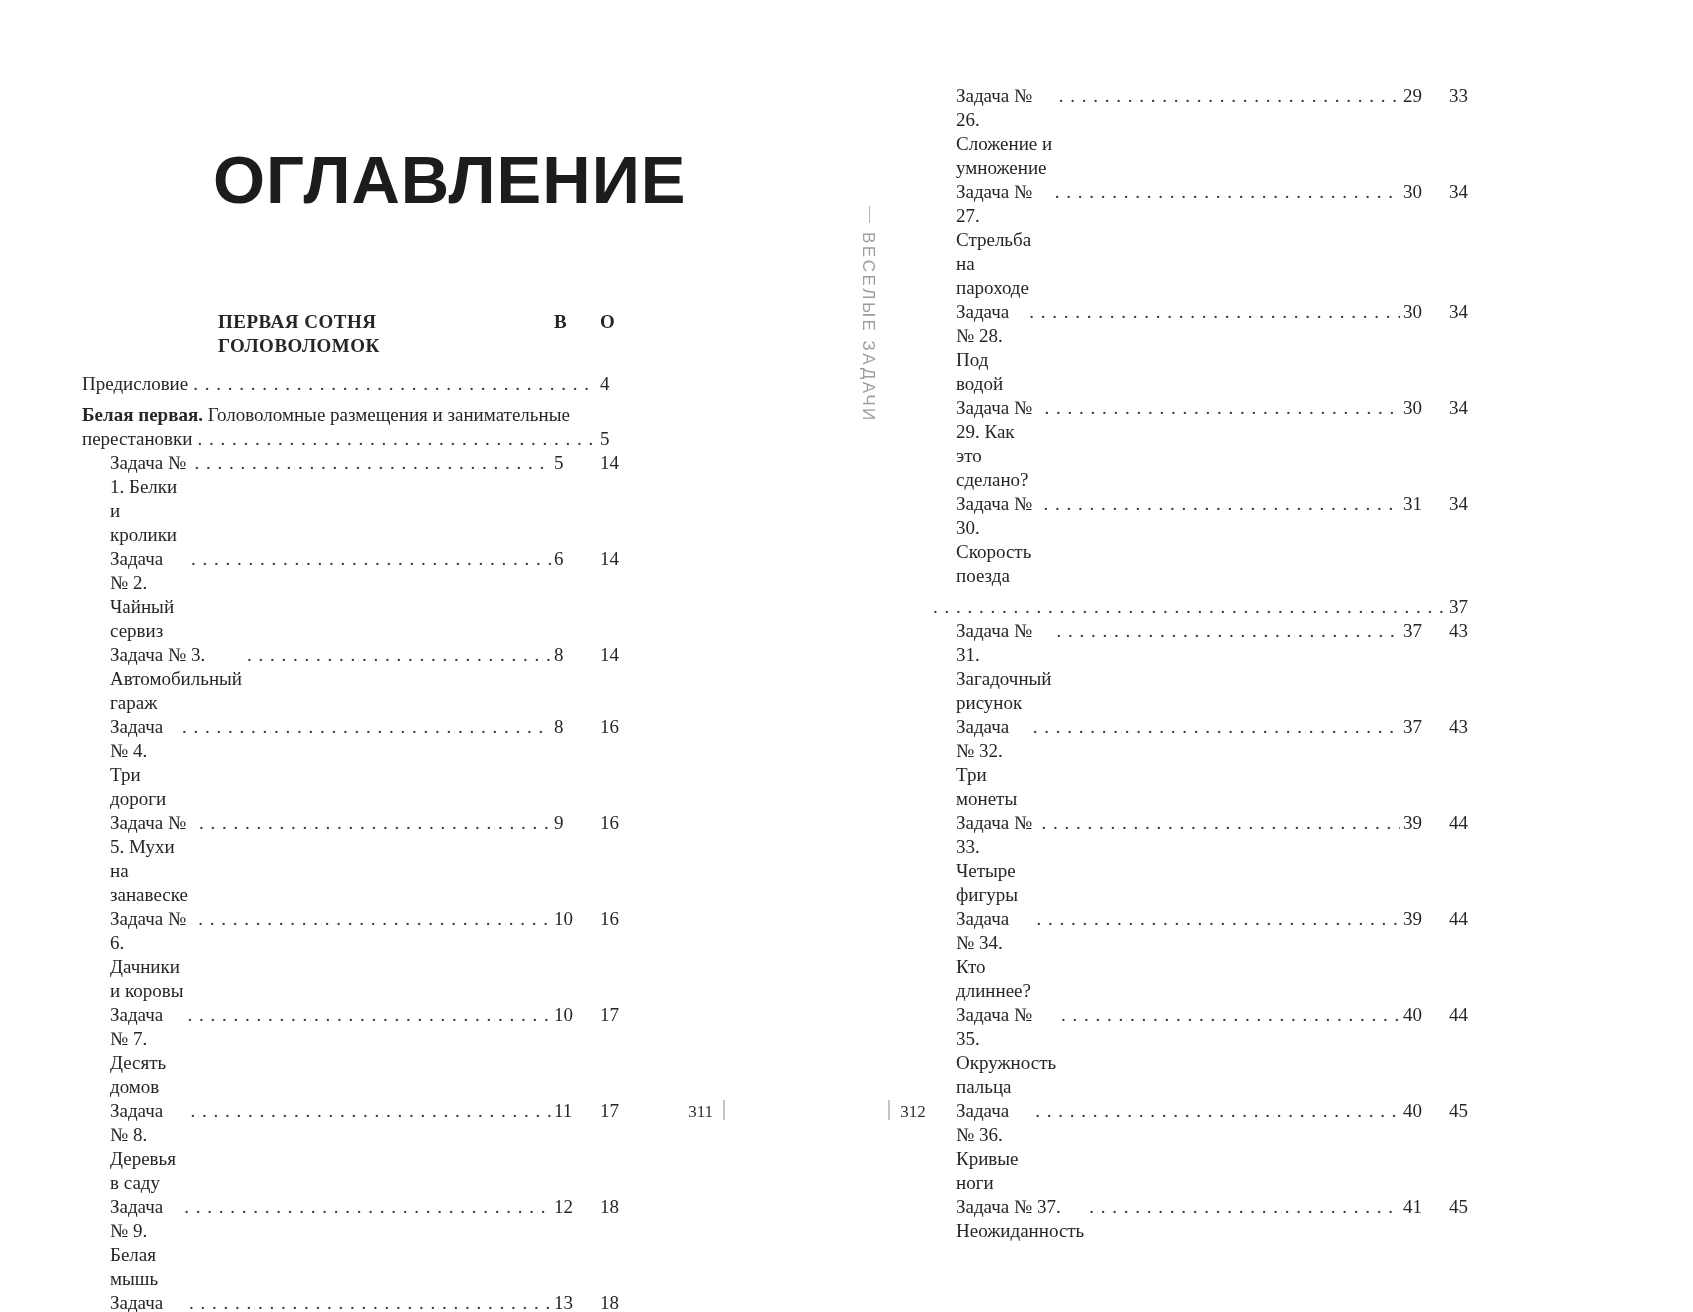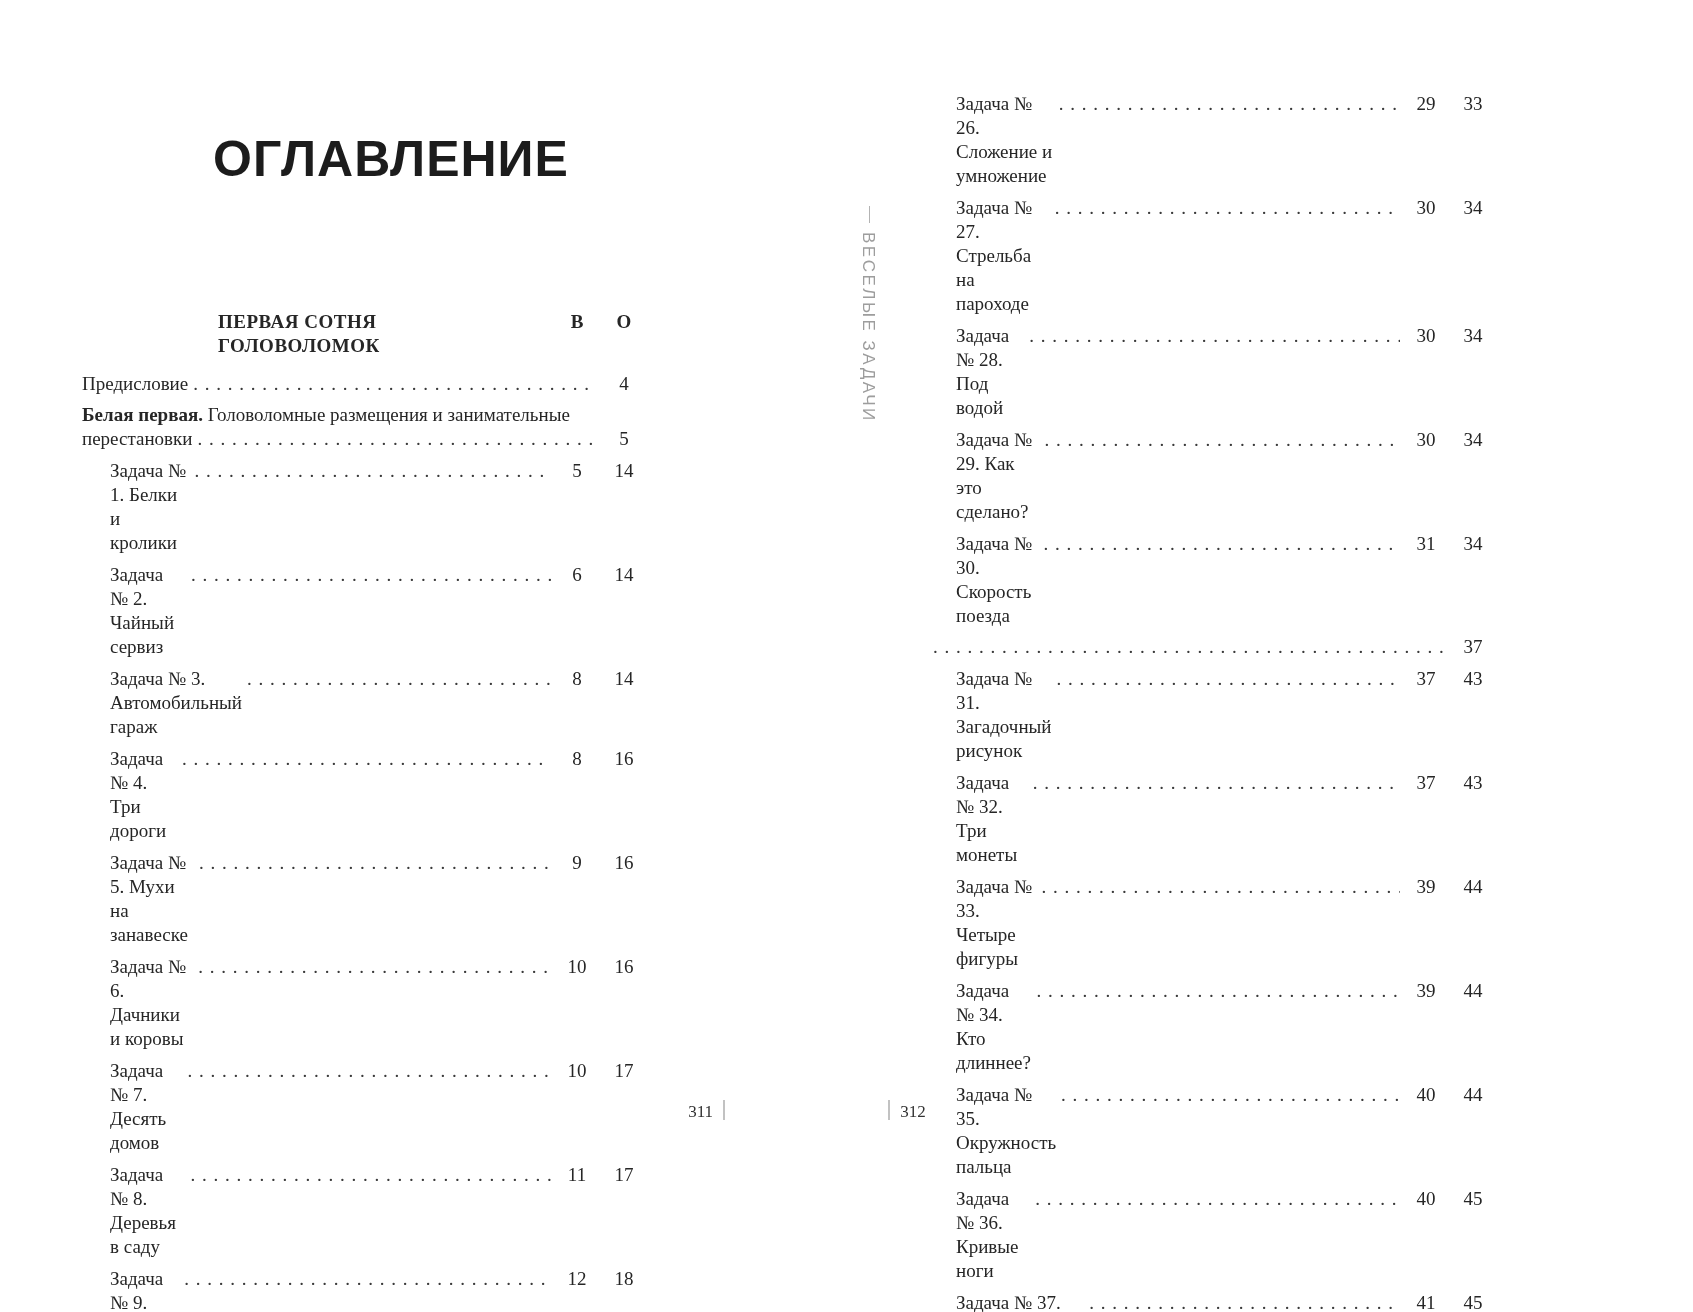--- a/index.html
+++ b/index.html
@@ -11,56 +11,56 @@
     font-family: "Liberation Serif", serif;
     color: #262626;
     overflow: hidden;
   }
   .toc-title {
     position: absolute;
     left: 213px;
     top: 96px;
     font-family: "Liberation Sans", sans-serif;
     font-weight: bold;
-    font-size: 50px;
+    font-size: 67px;
     letter-spacing: 1px;
     color: #1c1c1c;
   }
   .toc-col {
     position: absolute;
     font-size: 19px;
     line-height: 24px;
   }
   .toc-col.left  { left: 82px;  top: 310px; width: 566px; }
   .toc-col.right { left: 928px; top: 84px;  width: 569px; }
 
   .toc-row {
     display: flex;
     align-items: baseline;
     min-height: 24px;
   }
   .toc-row.chapter { margin-top: 7px; }
-  .toc-row.task .entry-text { padding-left: 28px; margin-top: 8px; }
+  .toc-row.task .entry-text { padding-left: 28px; }
   .entry-text b { font-weight: bold; }
 
   .leader {
     flex: 1 1 auto;
     min-width: 10px;
     overflow: hidden;
     white-space: nowrap;
     margin: 0 3px 0 5px;
     color: #3a3a3a;
   }
   .leader::after {
     content: ". . . . . . . . . . . . . . . . . . . . . . . . . . . . . . . . . . . . . . . . . . . . . . . . . . . . . . . . . . . . . . . . . . . . . . . . . . . . . . . . . . . . . . . . . . . .";
     letter-spacing: 1px;
   }
   .leader.no-dots::after { content: ""; }
 
-  .pg { flex: 0 0 auto; text-align: center; }
+  .pg { flex: 0 0 auto; text-align: left; }
   .pg.q { width: 46px; }
   .pg.a { width: 48px; }
 
   .header-row { margin-bottom: 14px; font-weight: bold; }
   .header-row .header-text { margin-left: 136px; letter-spacing: 0.5px; }
 
   .folio {
     position: absolute;
     top: 1100px;
     font-size: 17px;

